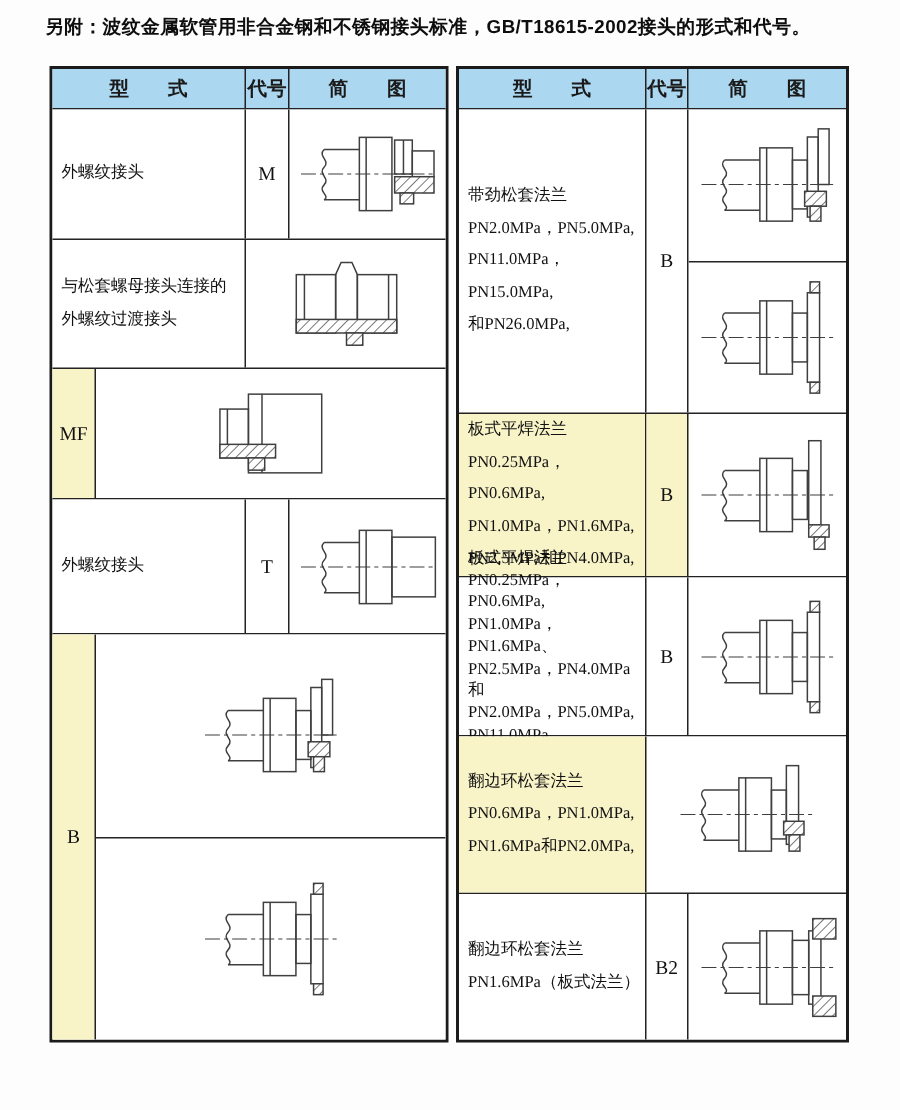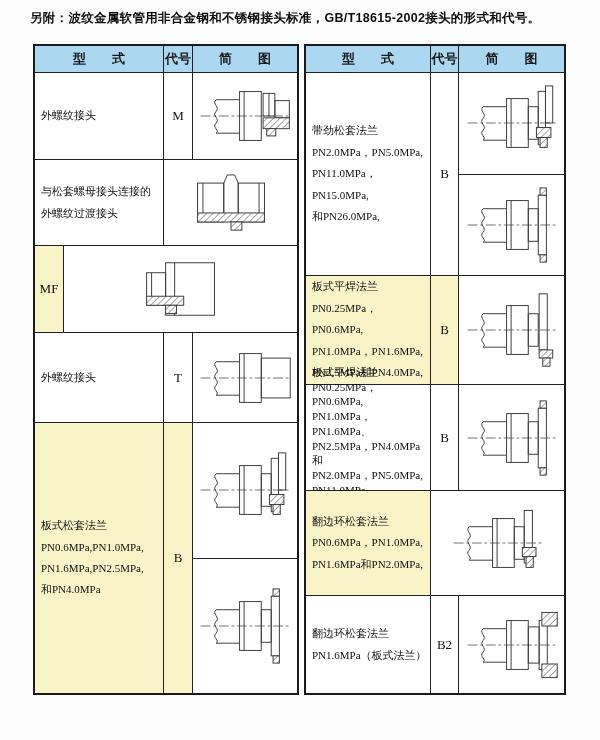--- a/index.html
+++ b/index.html
@@ -139,24 +139,20 @@
       <svg class="dg" viewBox="0 0 104 84">
         <use href="#ghose"></use>
         <g class="ln">
           <rect x="70" y="20" width="32" height="44"></rect>
         </g>
       </svg>
     </div>
   </div>
 
   <div class="row last">
-    <div class="ct c1 hl">板式松套法兰
-PN0.6MPa,PN1.0MPa,
-PN1.6MPa,PN2.5MPa,
-和PN4.0MPa</div>
     <div class="cc c2 hl">B</div>
     <div class="cd c3 split">
       <div class="sub">
         <svg class="dg" viewBox="0 0 104 84">
           <use href="#ghose"></use>
           <g class="ln">
             <rect x="70" y="24" width="11" height="36"></rect>
             <rect x="81" y="7" width="8" height="59"></rect>
             <rect x="89" y="1" width="8" height="41"></rect>
             <rect class="h" x="79" y="47" width="16" height="11"></rect>

